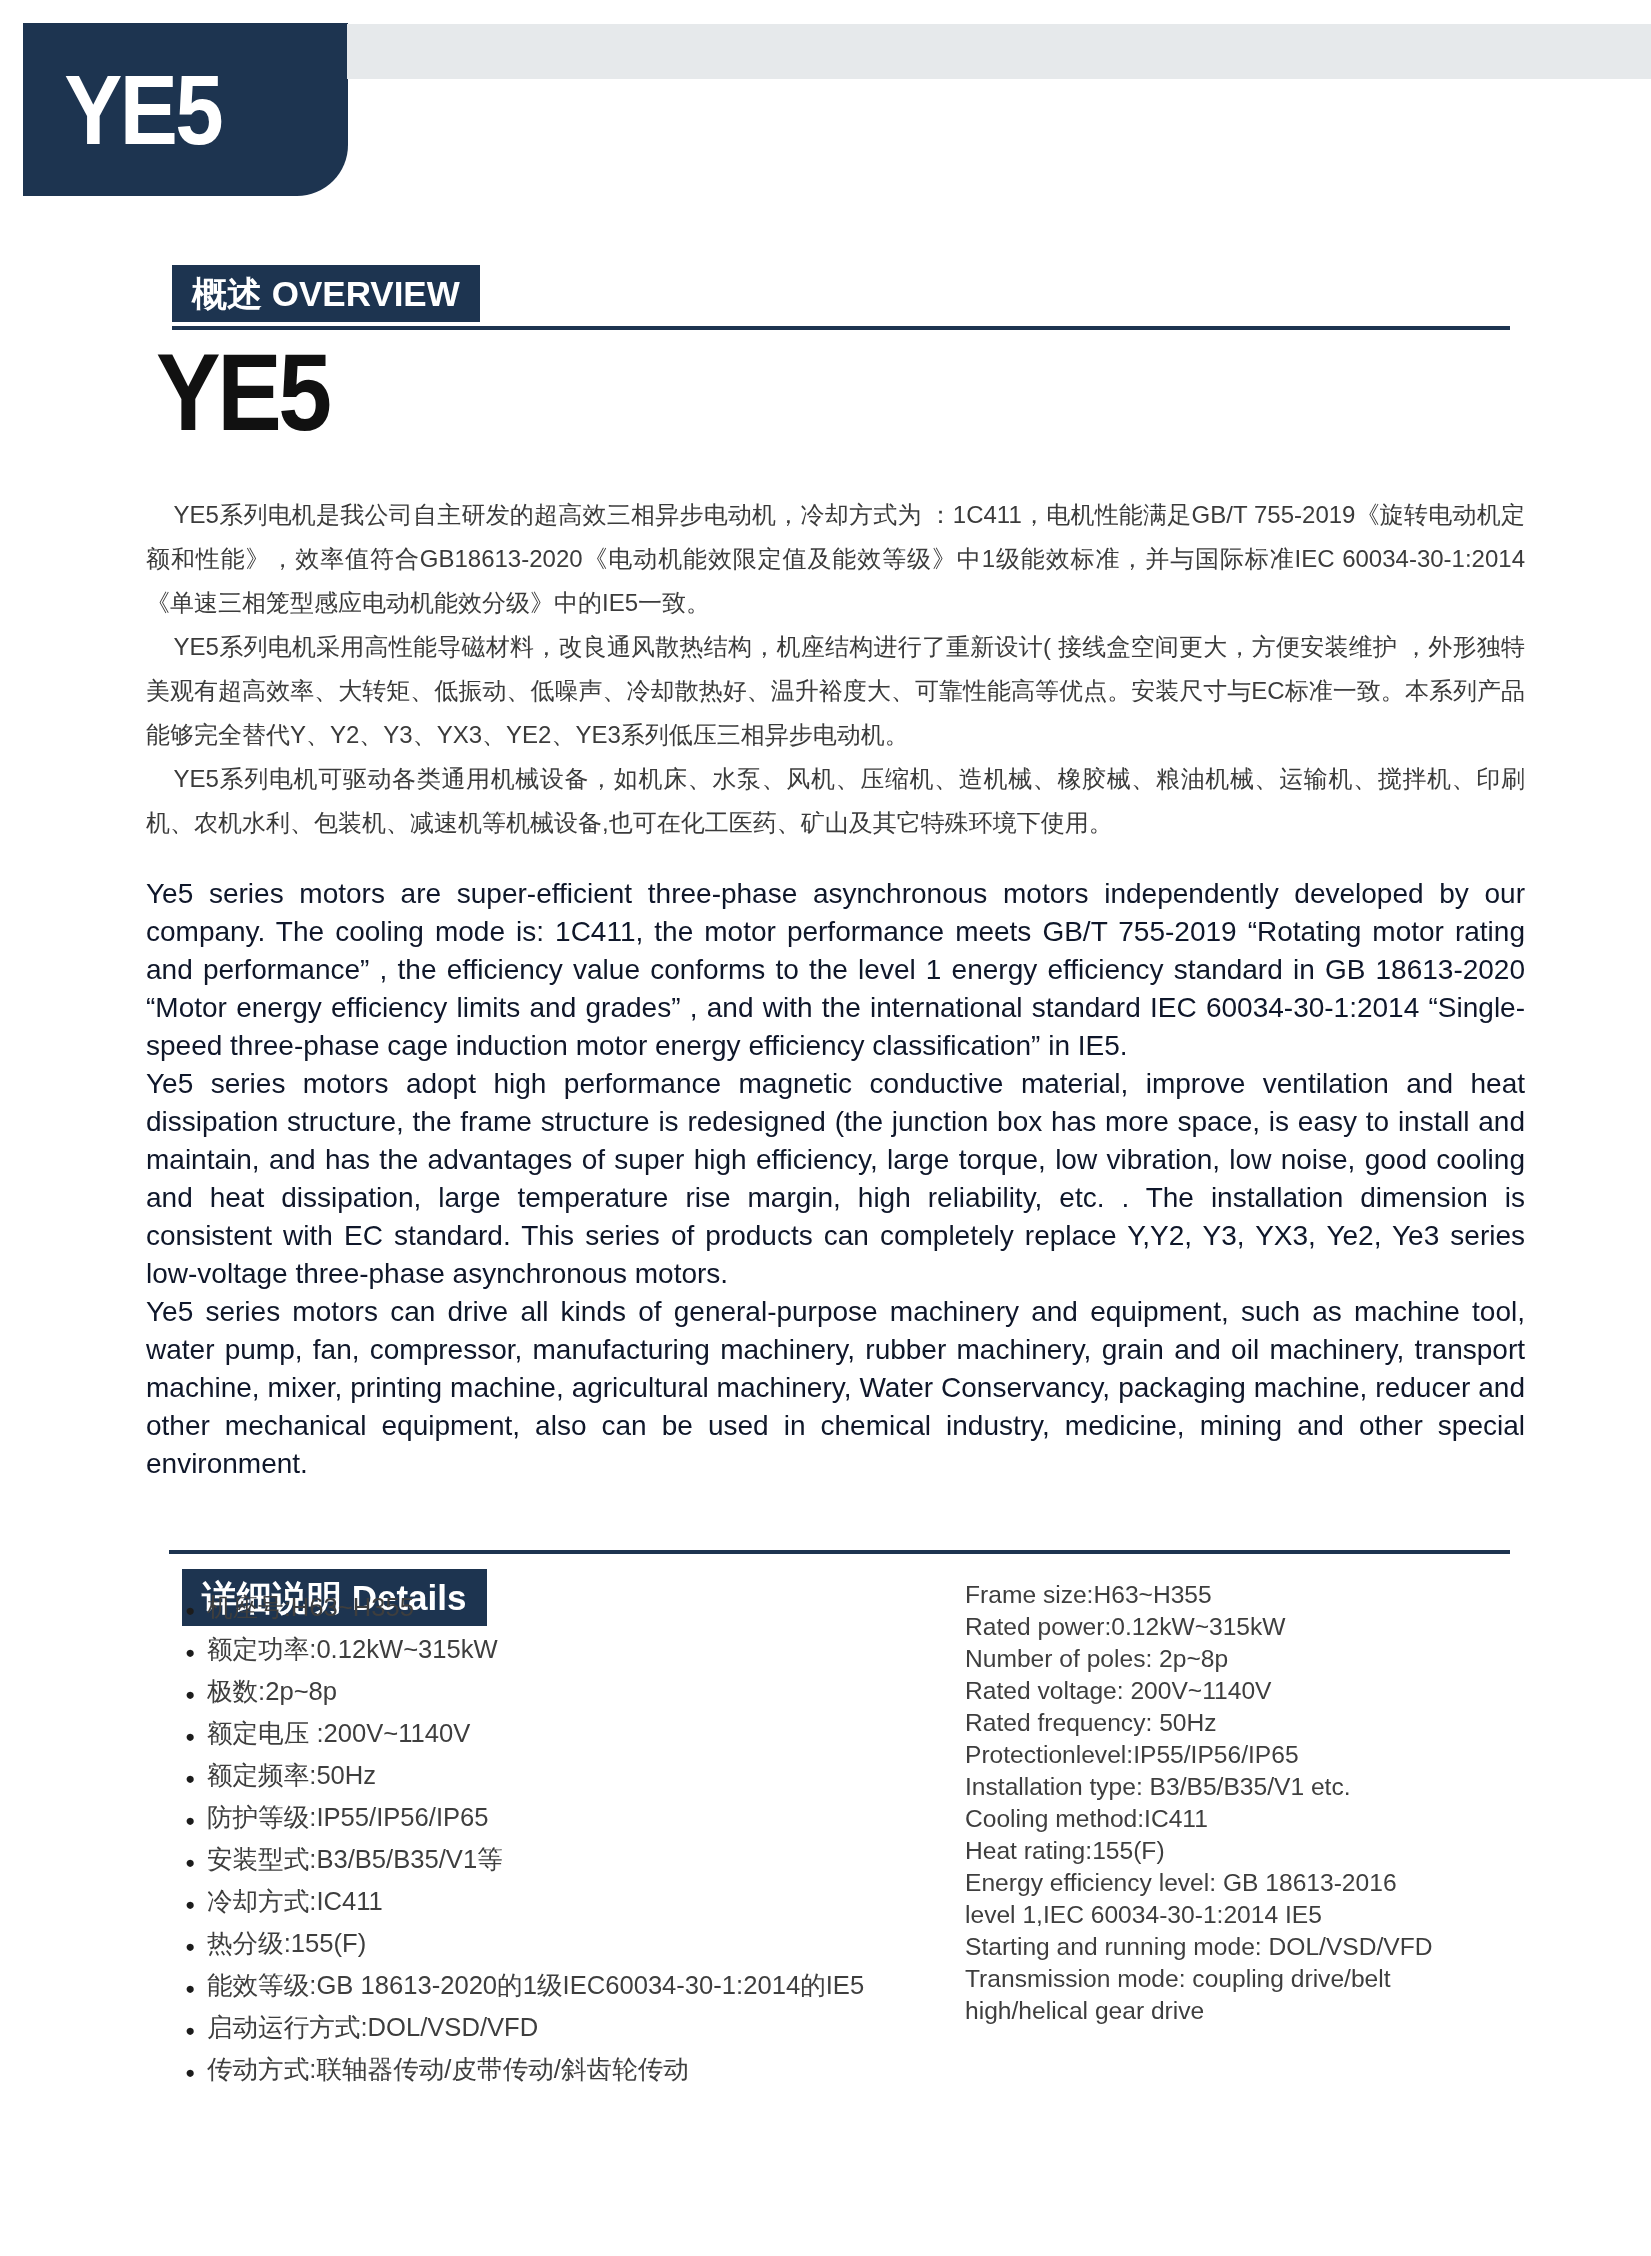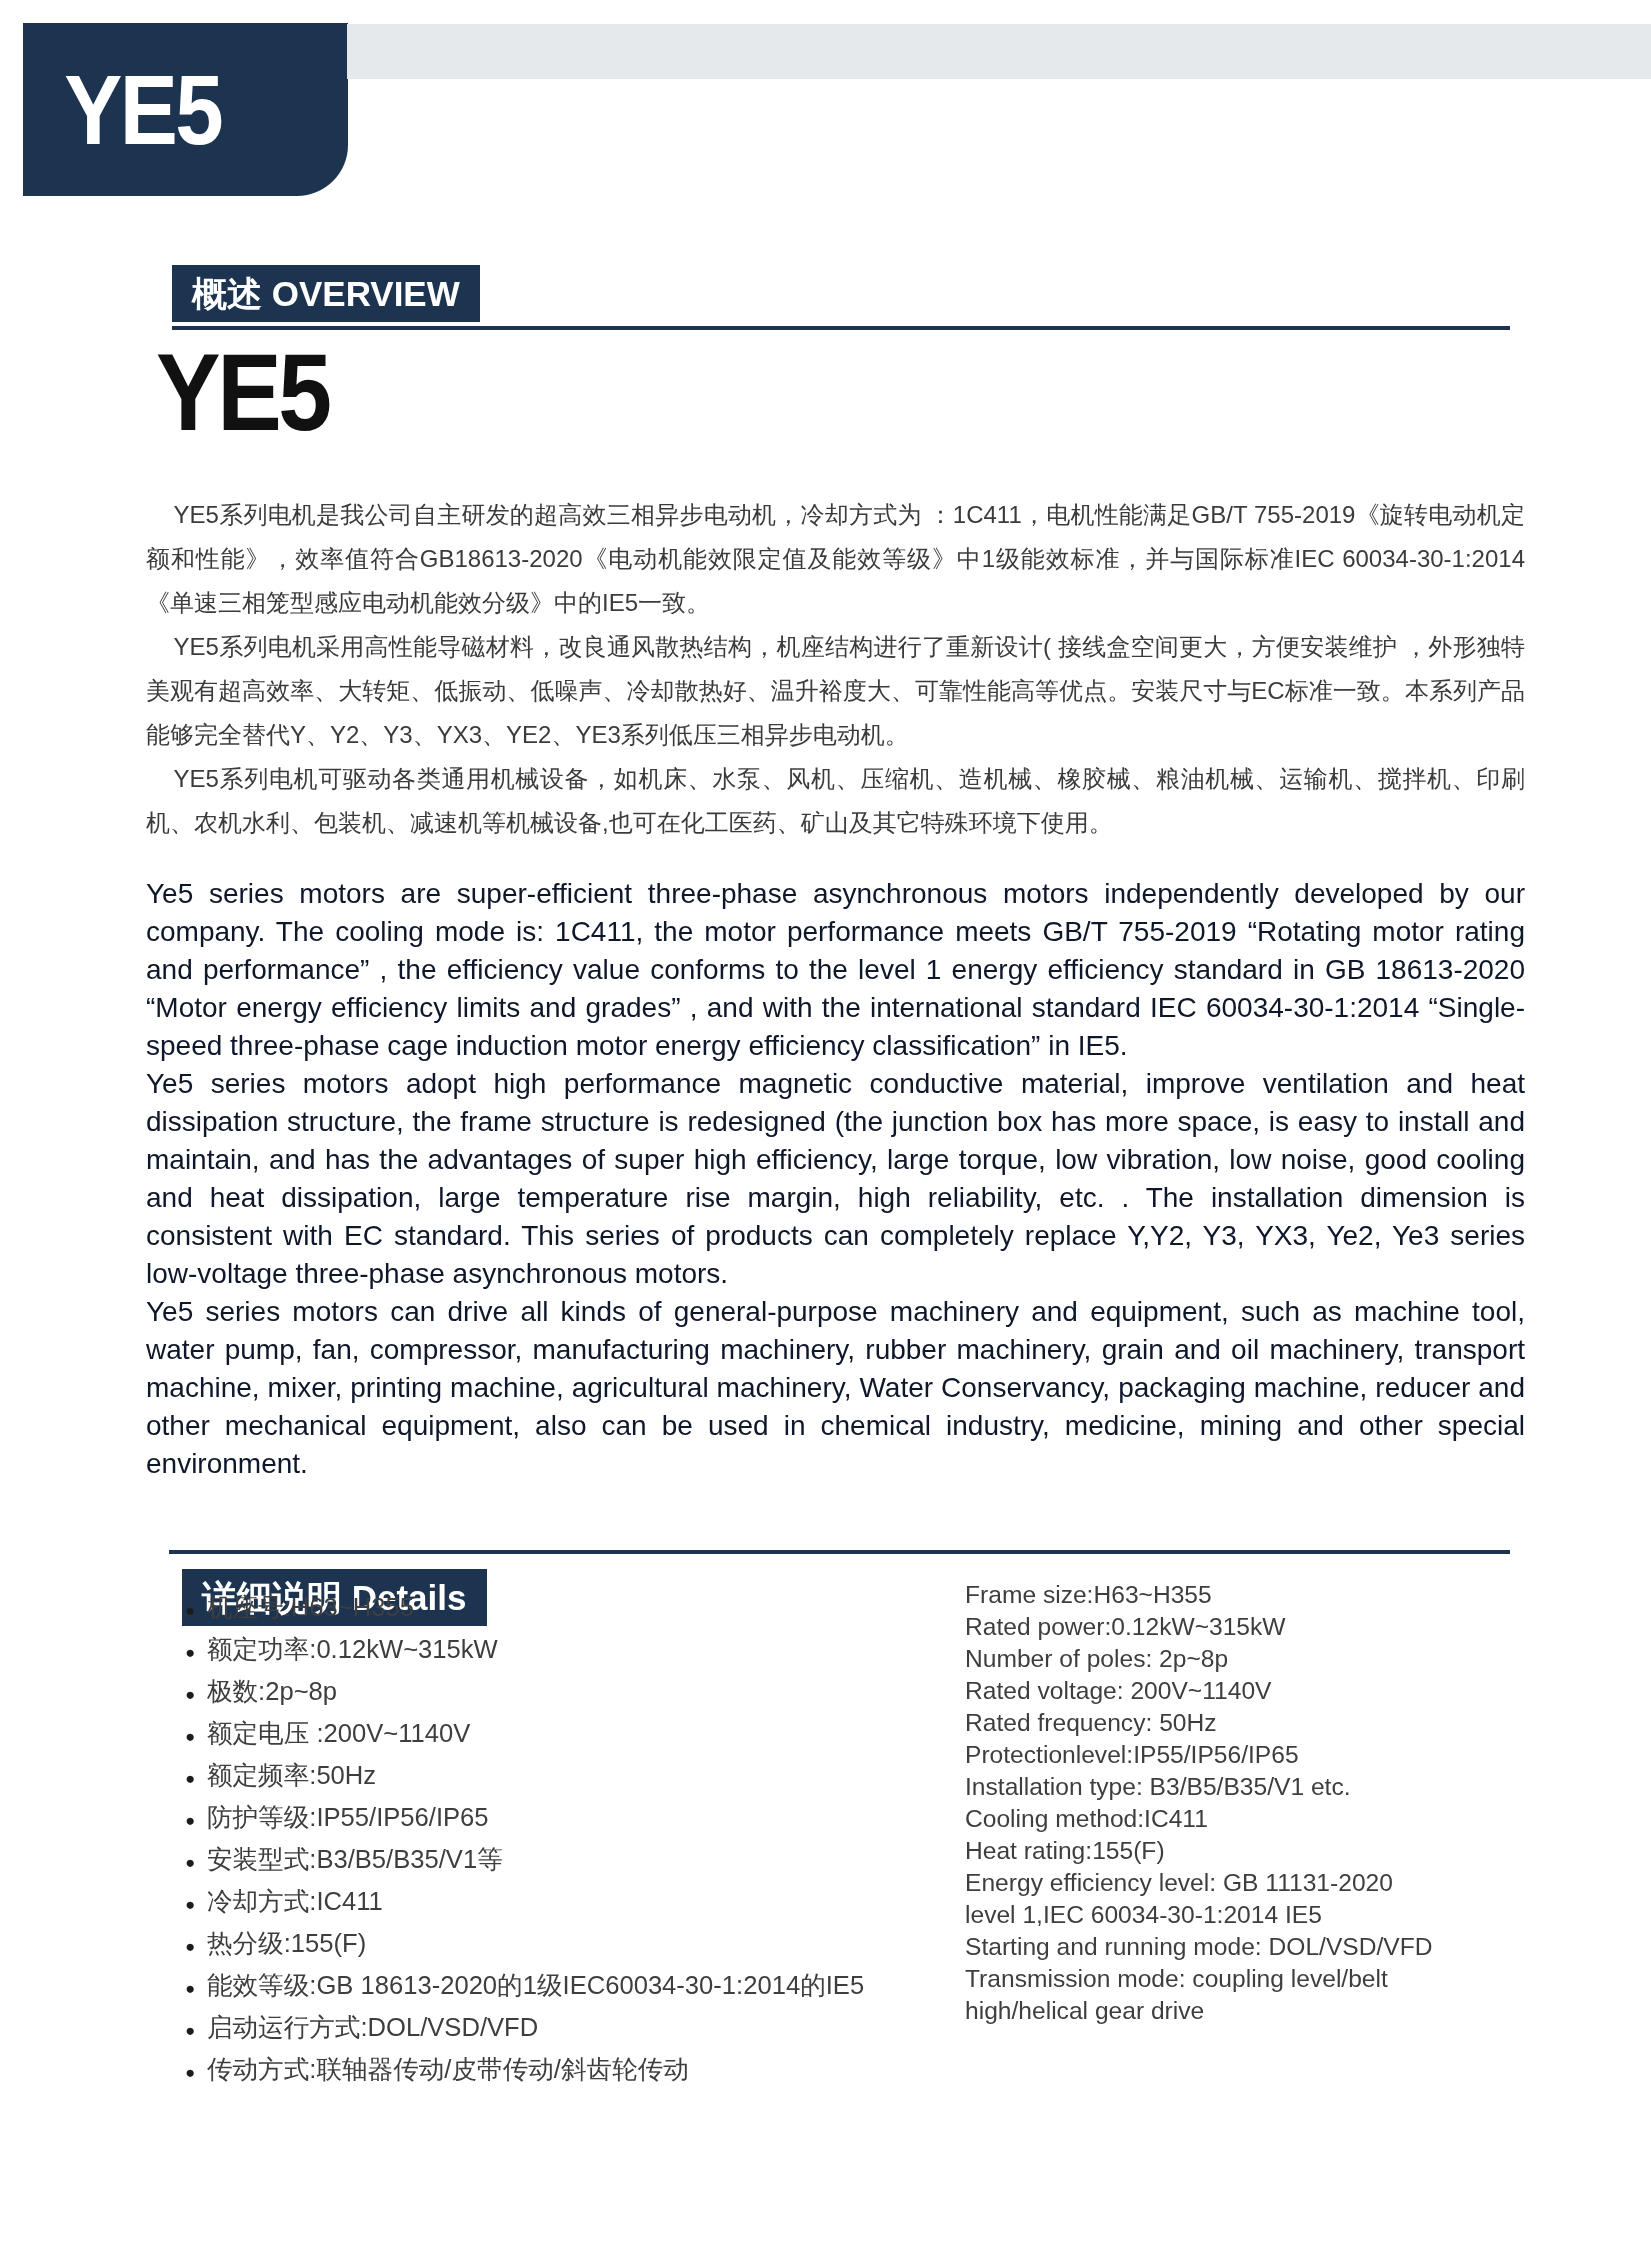--- a/index.html
+++ b/index.html
@@ -182,21 +182,21 @@
   <div class="en-list">
     <div>Frame size:H63~H355</div>
     <div>Rated power:0.12kW~315kW</div>
     <div>Number of poles: 2p~8p</div>
     <div>Rated voltage: 200V~1140V</div>
     <div>Rated frequency: 50Hz</div>
     <div>Protectionlevel:IP55/IP56/IP65</div>
     <div>Installation type: B3/B5/B35/V1 etc.</div>
     <div>Cooling method:IC411</div>
     <div>Heat rating:155(F)</div>
-    <div>Energy efficiency level: GB 11131-2020</div>
+    <div>Energy efficiency level: GB 18613-2016</div>
     <div>level 1,IEC 60034-30-1:2014 IE5</div>
     <div>Starting and running mode: DOL/VSD/VFD</div>
-    <div>Transmission mode: coupling level/belt</div>
+    <div>Transmission mode: coupling drive/belt</div>
     <div>high/helical gear drive</div>
   </div>
 
 </div>
 
 
 </body></html>

